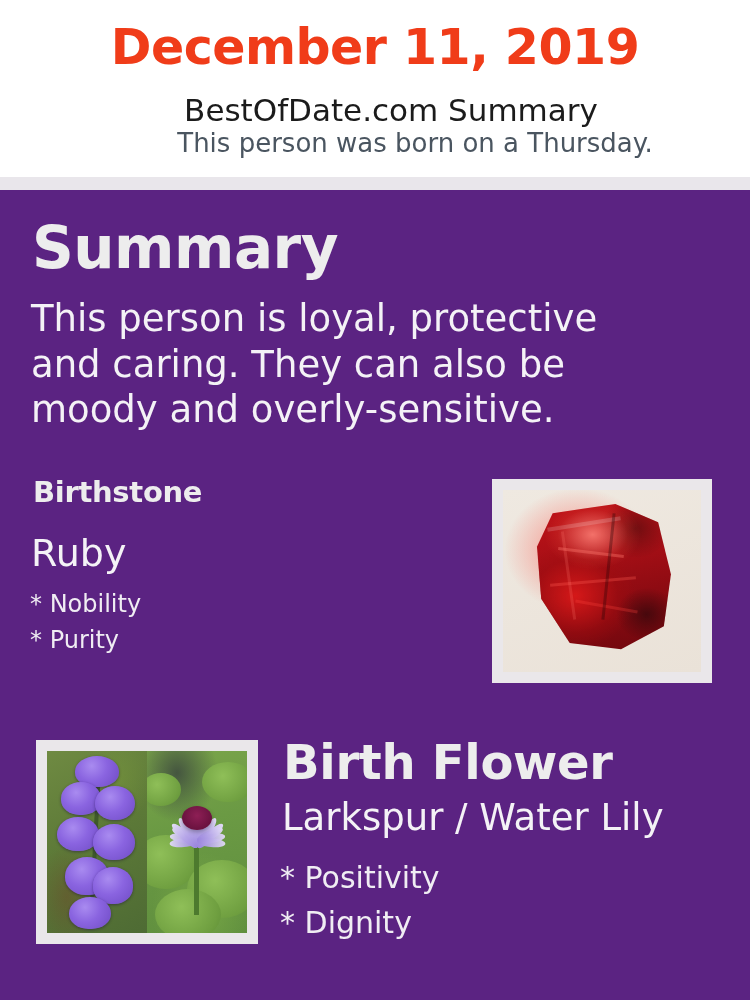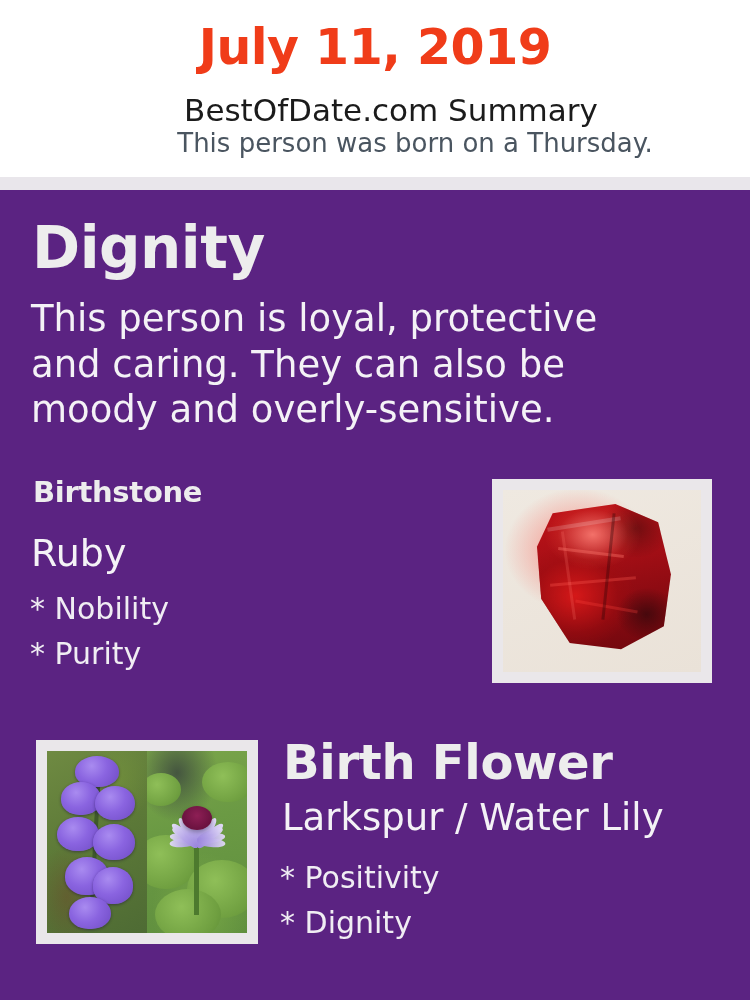--- a/index.html
+++ b/index.html
@@ -115,21 +115,21 @@
     font-weight: normal;
     color: #f4f2f6;
     line-height: 1.0;
   }
   .stone-traits {
     position: absolute;
     left: 30px; top: 586px;
     width: 420px;
   }
   .stone-traits .trait {
-    font-size: 30px;
+    font-size: 24px;
     color: #f0edf3;
     line-height: 1.5;
     white-space: nowrap;
   }
 
   
   .flower-title {
     position: absolute;
     left: 283px; top: 738px;
     font-size: 48px;
@@ -295,29 +295,29 @@
     transform-origin: 50% 100%;
     opacity: 0.85;
   }
 </style>
 </head>
 <body>
 
 <div class="page">
 
   <div class="header">
-    <div class="header-date">July 11, 2019</div>
+    <div class="header-date">December 11, 2019</div>
     <div class="header-site">BestOfDate.com Summary</div>
     <div class="header-weekday">This person was born on a Thursday.</div>
   </div>
   <div class="header-divider"></div>
 
   <div class="body-panel"></div>
 
-  <div class="sign-name">Dignity</div>
+  <div class="sign-name">Summary</div>
   <div class="sign-desc">This person is loyal, protective and caring. They can also be moody and overly-sensitive.</div>
 
   <div class="stone-title">Birthstone</div>
   <div class="stone-name">Ruby</div>
   <div class="stone-traits">
     <div class="trait">* Nobility</div>
     <div class="trait">* Purity</div>
   </div>
 
   <div class="photo-frame" id="ruby-frame">

